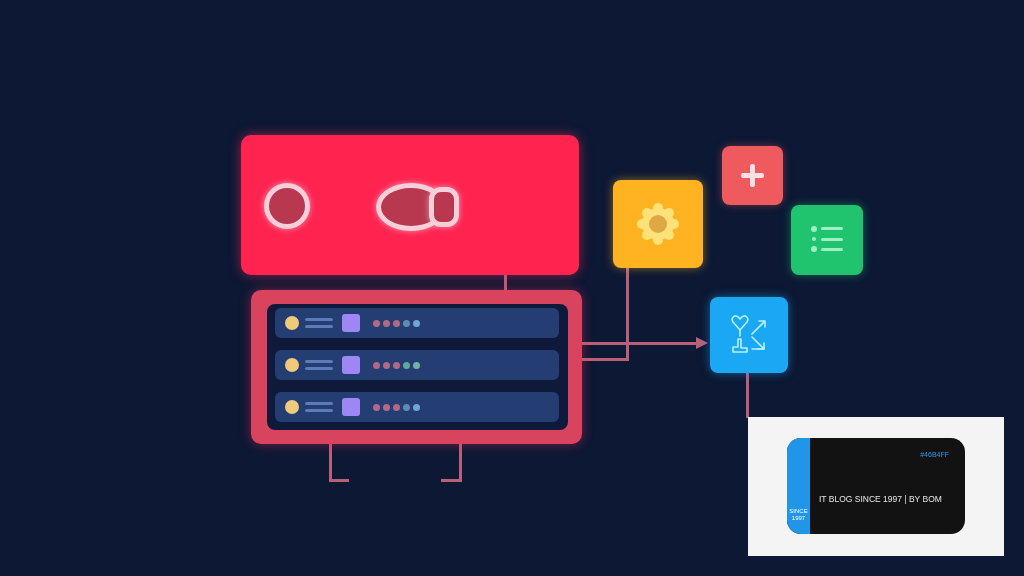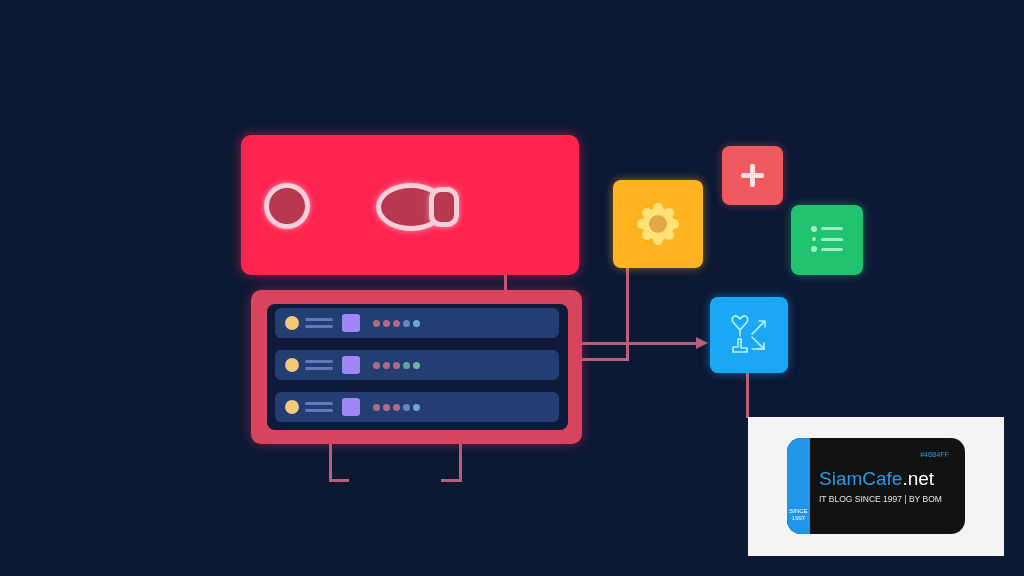--- a/index.html
+++ b/index.html
@@ -136,16 +136,15 @@
 </div>
 
 <div class="abs badge-wrap">
   <div class="badge">
     <div class="badge-stripe"></div>
     <div class="badge-since">
       <div>SINCE</div>
       <div>1997</div>
     </div>
     <div class="badge-hex">#46B4FF</div>
-    <div class="badge-title"><span>SiamCafe</span><span class="net">.net</span></div>
     <div class="badge-sub">IT BLOG SINCE 1997 | BY BOM</div>
   </div>
 </div>
 
 </body></html>

